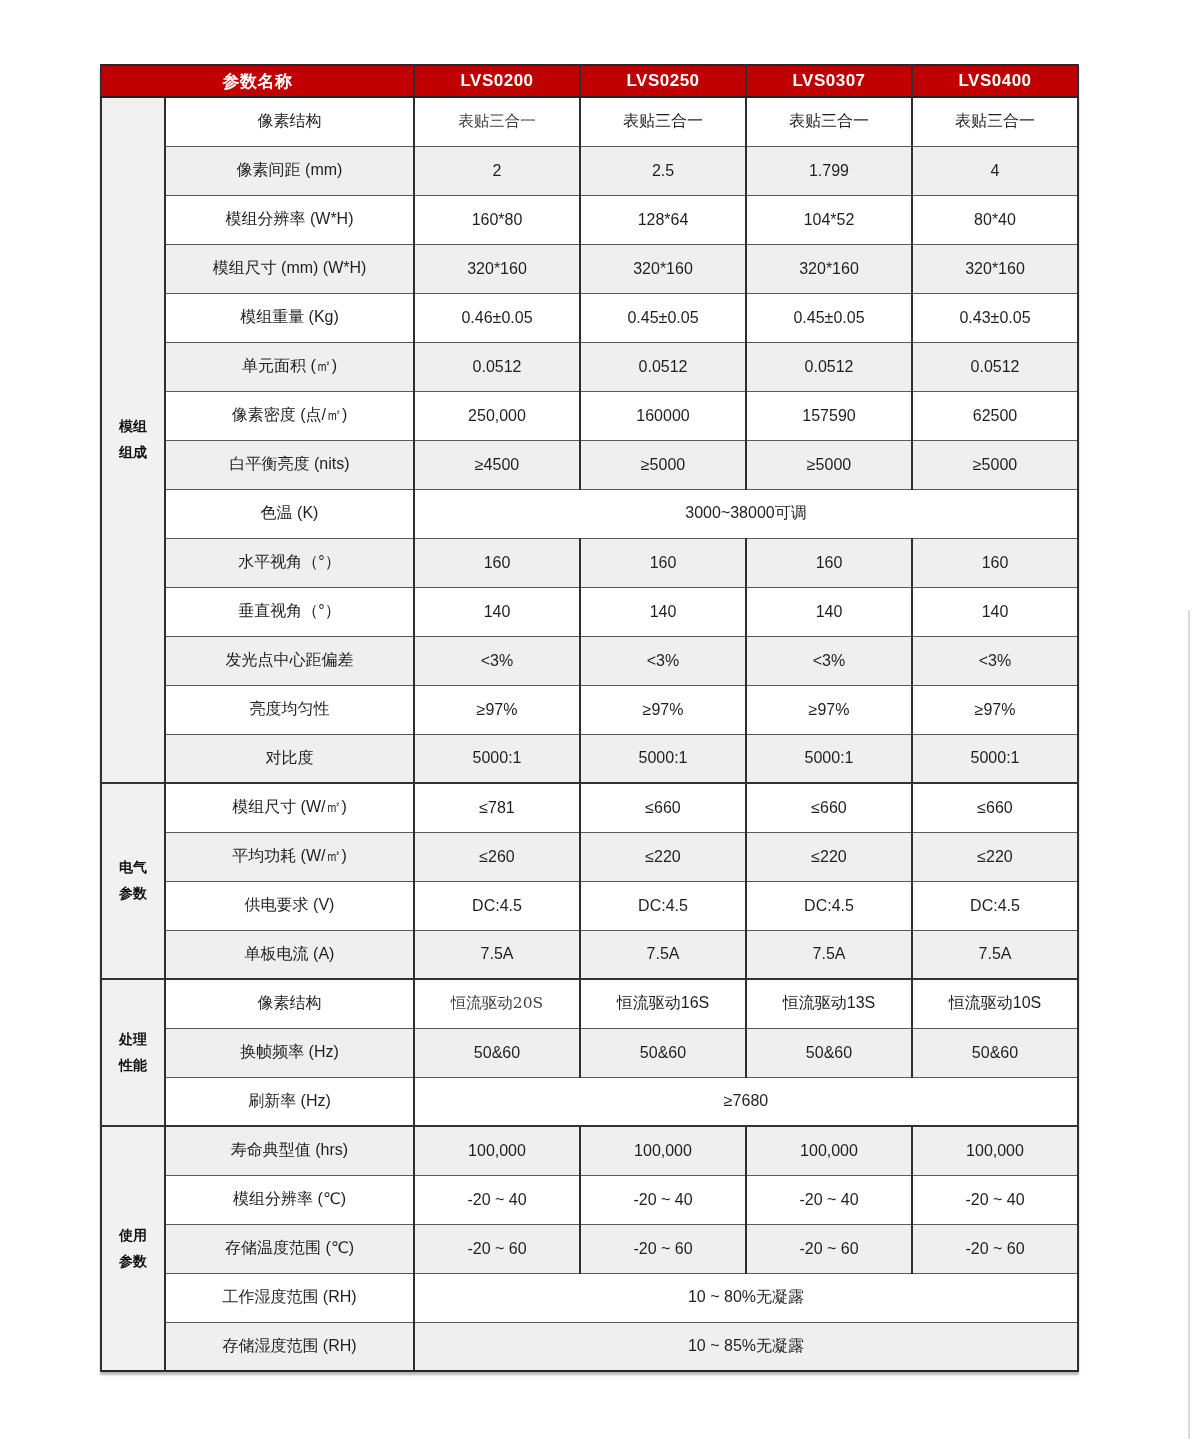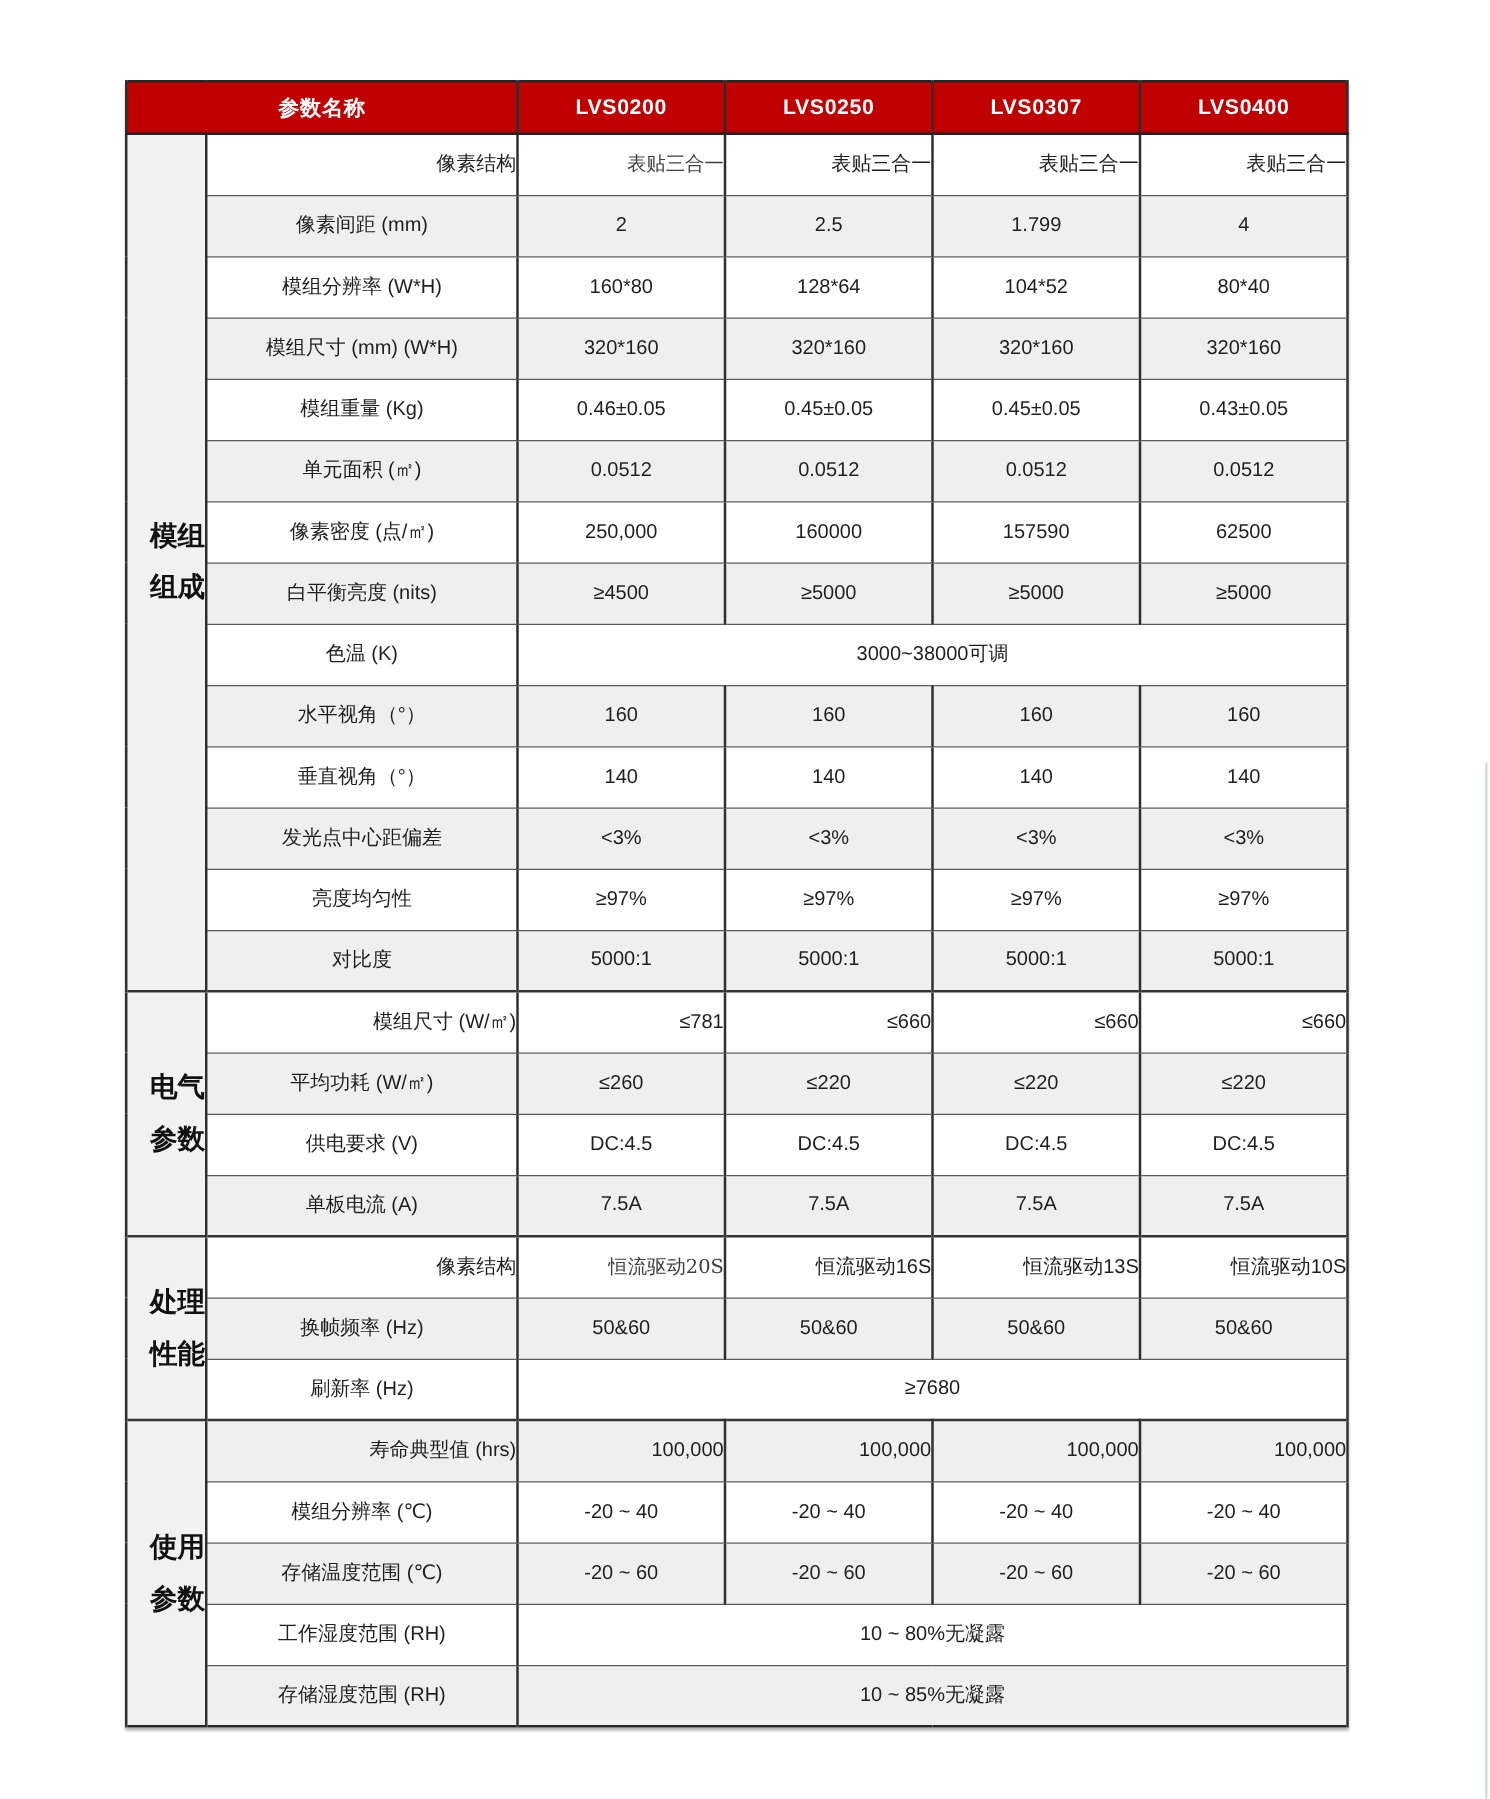--- a/index.html
+++ b/index.html
@@ -32,21 +32,21 @@
     table-layout: fixed;
     background: #ffffff;
     border: 2px solid #262626;
     box-shadow: 0 3px 2px rgba(0,0,0,0.28);
   }
   col.c-group { width: 64px; }
   col.c-name  { width: 249px; }
   col.c-val   { width: 166px; }
 
   thead th {
-    height: 42px;
+    height: 32px;
     background: var(--header-bg);
     color: var(--header-text);
     font-size: 17px;
     font-weight: bold;
     text-align: center;
     vertical-align: middle;
     border-left: 2px solid var(--border-vertical);
     border-right: 2px solid var(--border-vertical);
     border-bottom: 2px solid #222222;
     letter-spacing: 0.5px;
@@ -62,25 +62,25 @@
     border-right: 2px solid var(--border-vertical);
     border-top: 1px solid var(--border-row);
     border-bottom: 1px solid var(--border-row);
     overflow: hidden;
     white-space: nowrap;
   }
   tbody td.stripe { background: var(--stripe-bg); }
   tbody td.group-cell {
     background: var(--group-col-bg);
     font-weight: bold;
-    font-size: 22px;
+    font-size: 14px;
     line-height: 1.85;
     color: #111111;
   }
-  tbody tr.group-start td { border-top: 2px solid var(--border-group); text-align: right; }
+  tbody tr.group-start td { border-top: 2px solid var(--border-group); }
   tbody td.light {
     font-family: "DejaVu Serif", "Liberation Serif", serif;
     font-weight: 400;
     font-size: 15.5px;
     color: var(--light-text);
   }
   tbody td.cjkbold { font-weight: normal; }
 
   .edge-line {
     position: absolute;

